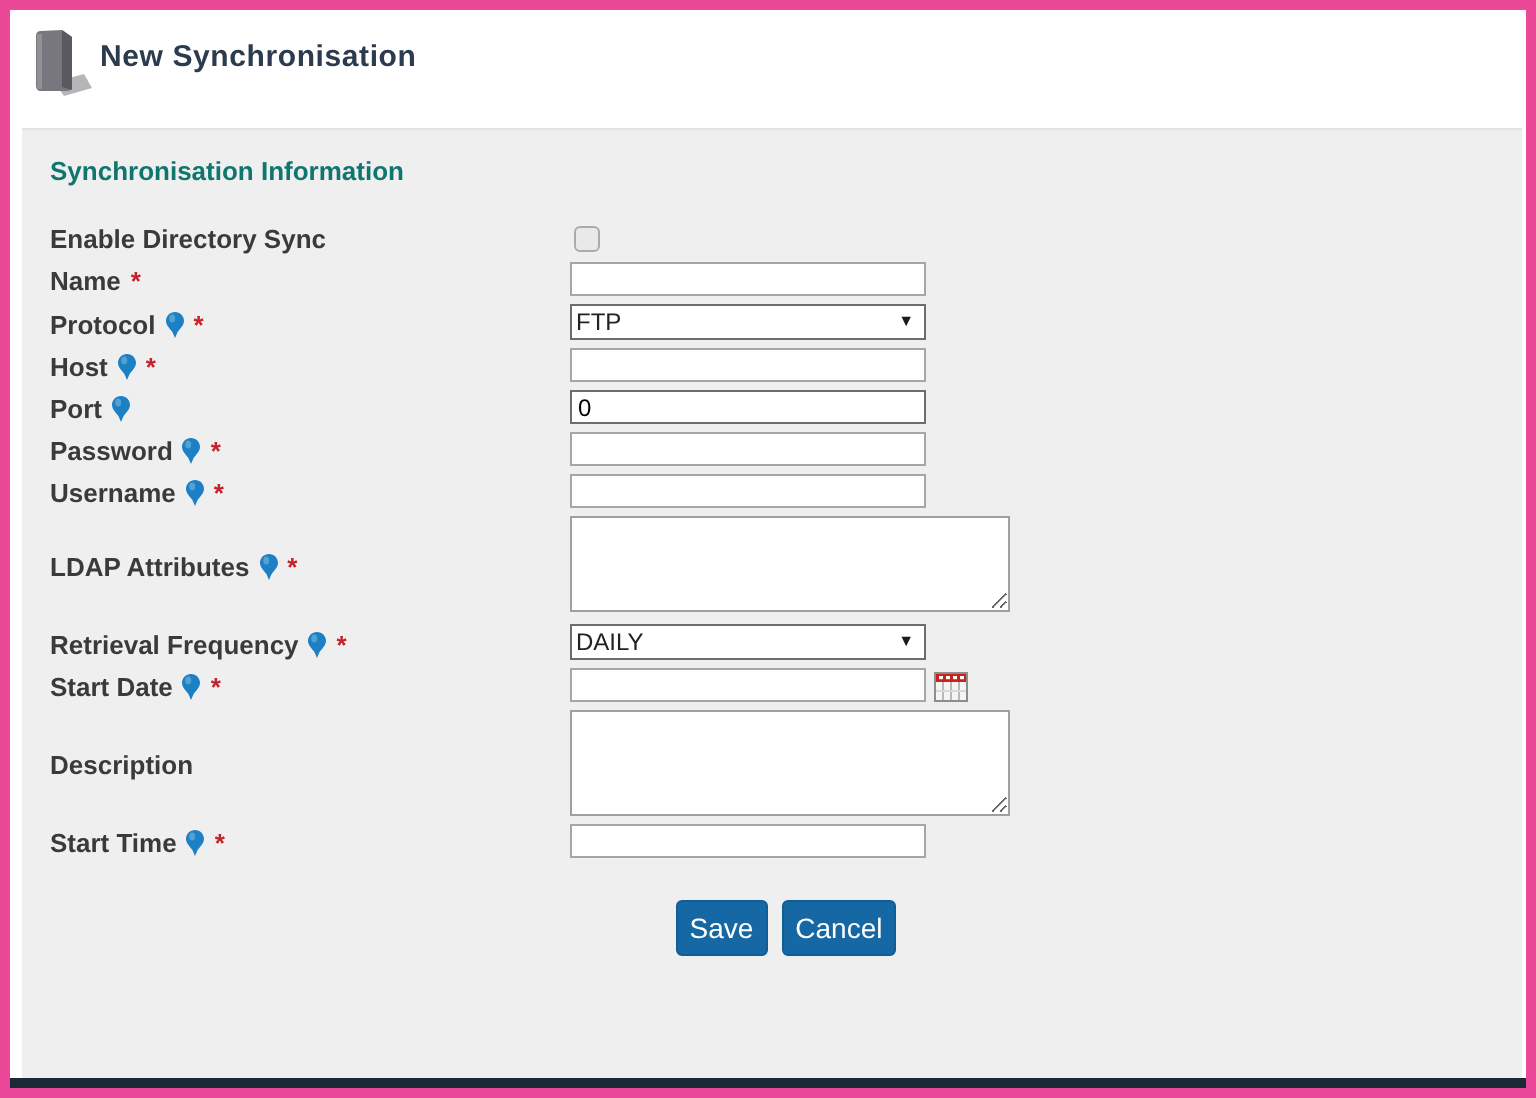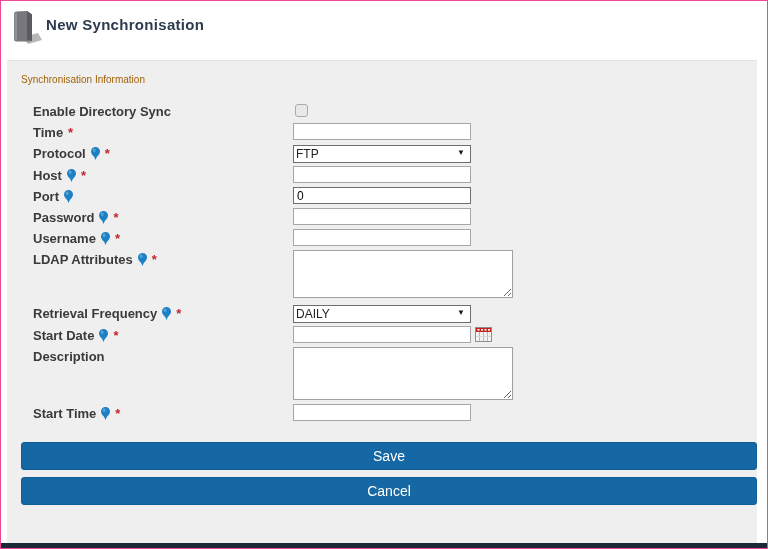--- a/index.html
+++ b/index.html
@@ -1,43 +1,43 @@
 <!DOCTYPE html>
 <html><head>
 <meta charset="utf-8">
 <style>
   * { margin:0; padding:0; box-sizing:border-box; }
   html,body { width:768px; height:549px; background:#fff; }
   body { font-family:"Liberation Sans", sans-serif; }
 
   .window {
     position:relative; width:768px; height:549px;
-    border:1px solid #ec4899; background:#fff; overflow:hidden;
+    border:5px solid #ec4899; background:#fff; overflow:hidden;
   }
 
   
   .header { position:relative; height:59px; background:#fff; }
   .folder-icon { position:absolute; left:9px; top:7px; }
   .page-title {
     position:absolute; left:45px; top:15px;
     font-size:15px; font-weight:bold; letter-spacing:.3px; color:#2c3b4d;
   }
 
   
   .panel {
     position:absolute; left:6px; top:59px; width:750px; bottom:5px;
     background:#efefef; border-top:1px solid #e3e3e3;
   }
   .section-title {
-    padding:13px 14px 0 14px; font-size:10px; font-weight:normal; color:#a16207;
+    padding:13px 14px 0 14px; font-size:13px; font-weight:bold; color:#0f766e;
   }
 
   
   .form { margin-top:17px; padding-left:14px; }
-  .row { display:flex; align-items:flex-start; margin-bottom:4px;margin-left:12px; }
+  .row { display:flex; align-items:center; margin-bottom:4px; }
   .row.gap-lg { margin-bottom:6px; }
   .label {
     width:260px; flex:0 0 260px; padding-top:2px;
     font-size:13px; font-weight:bold; color:#3a3a3a; line-height:15px;
   }
   .label .balloon { display:inline-block; vertical-align:-2px; margin-left:5px; }
   .req { color:#c3242b; font-weight:bold; margin-left:5px; font-size:13px; }
   .req.block { display:block; margin-left:0; margin-top:1px; }
 
   input[type="text"] {
@@ -69,21 +69,21 @@
 
   input[type="checkbox"] {
     appearance:none; -webkit-appearance:none;
     width:13px; height:13px; margin:2px 0 0 2px;
     background:#e9e9e9; border:1px solid #ababab; border-radius:3px;
   }
 
   .calendar-icon { margin-left:4px; margin-top:1px; cursor:pointer; }
 
   
-  .actions { display:flex; justify-content:center; gap:7px; margin-top:21px;flex-direction:column; }
+  .actions { display:flex; justify-content:center; gap:7px; margin-top:21px; }
   .btn {
     background:#1568a4; border:1px solid #115d96; color:#fff;
     font-size:14px; padding:5px 6px; min-width:40px; height:28px;
     border-radius:3px; cursor:pointer; font-family:"Liberation Sans",sans-serif;
   }
 
   .bottom-bar {
     position:absolute; left:0; right:0; bottom:0; height:5px; background:#1b2936;
   }
 </style>
@@ -109,21 +109,21 @@
 
       <div class="row">
         <div class="label">
           <span>Enable Directory Sync</span>
         </div>
         <input type="checkbox" style="">
       </div>
 
       <div class="row">
         <div class="label">
-          <span>Time</span><span class="req">*</span>
+          <span>Name</span><span class="req">*</span>
         </div>
         <input type="text" value="" style="">
       </div>
 
       <div class="row">
         <div class="label">
           <span>Protocol</span><svg class="balloon" width="9" height="13" viewBox="0 0 9 13">
               <path d="M4.5 0C7 0 9 2 9 4.4 9 6.6 7.3 8 5.8 10L4.5 13 3.2 10C1.7 8 0 6.6 0 4.4 0 2 2 0 4.5 0Z" fill="#1d7fc4"></path>
               <ellipse cx="3.1" cy="3.2" rx="1.5" ry="2" fill="#59a8d6" opacity="0.85"></ellipse>
             </svg><span class="req">*</span>

